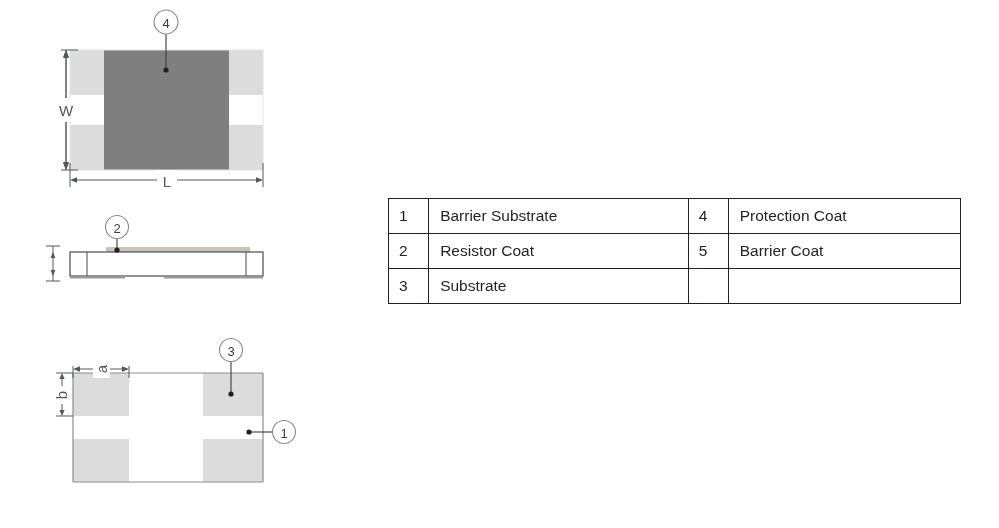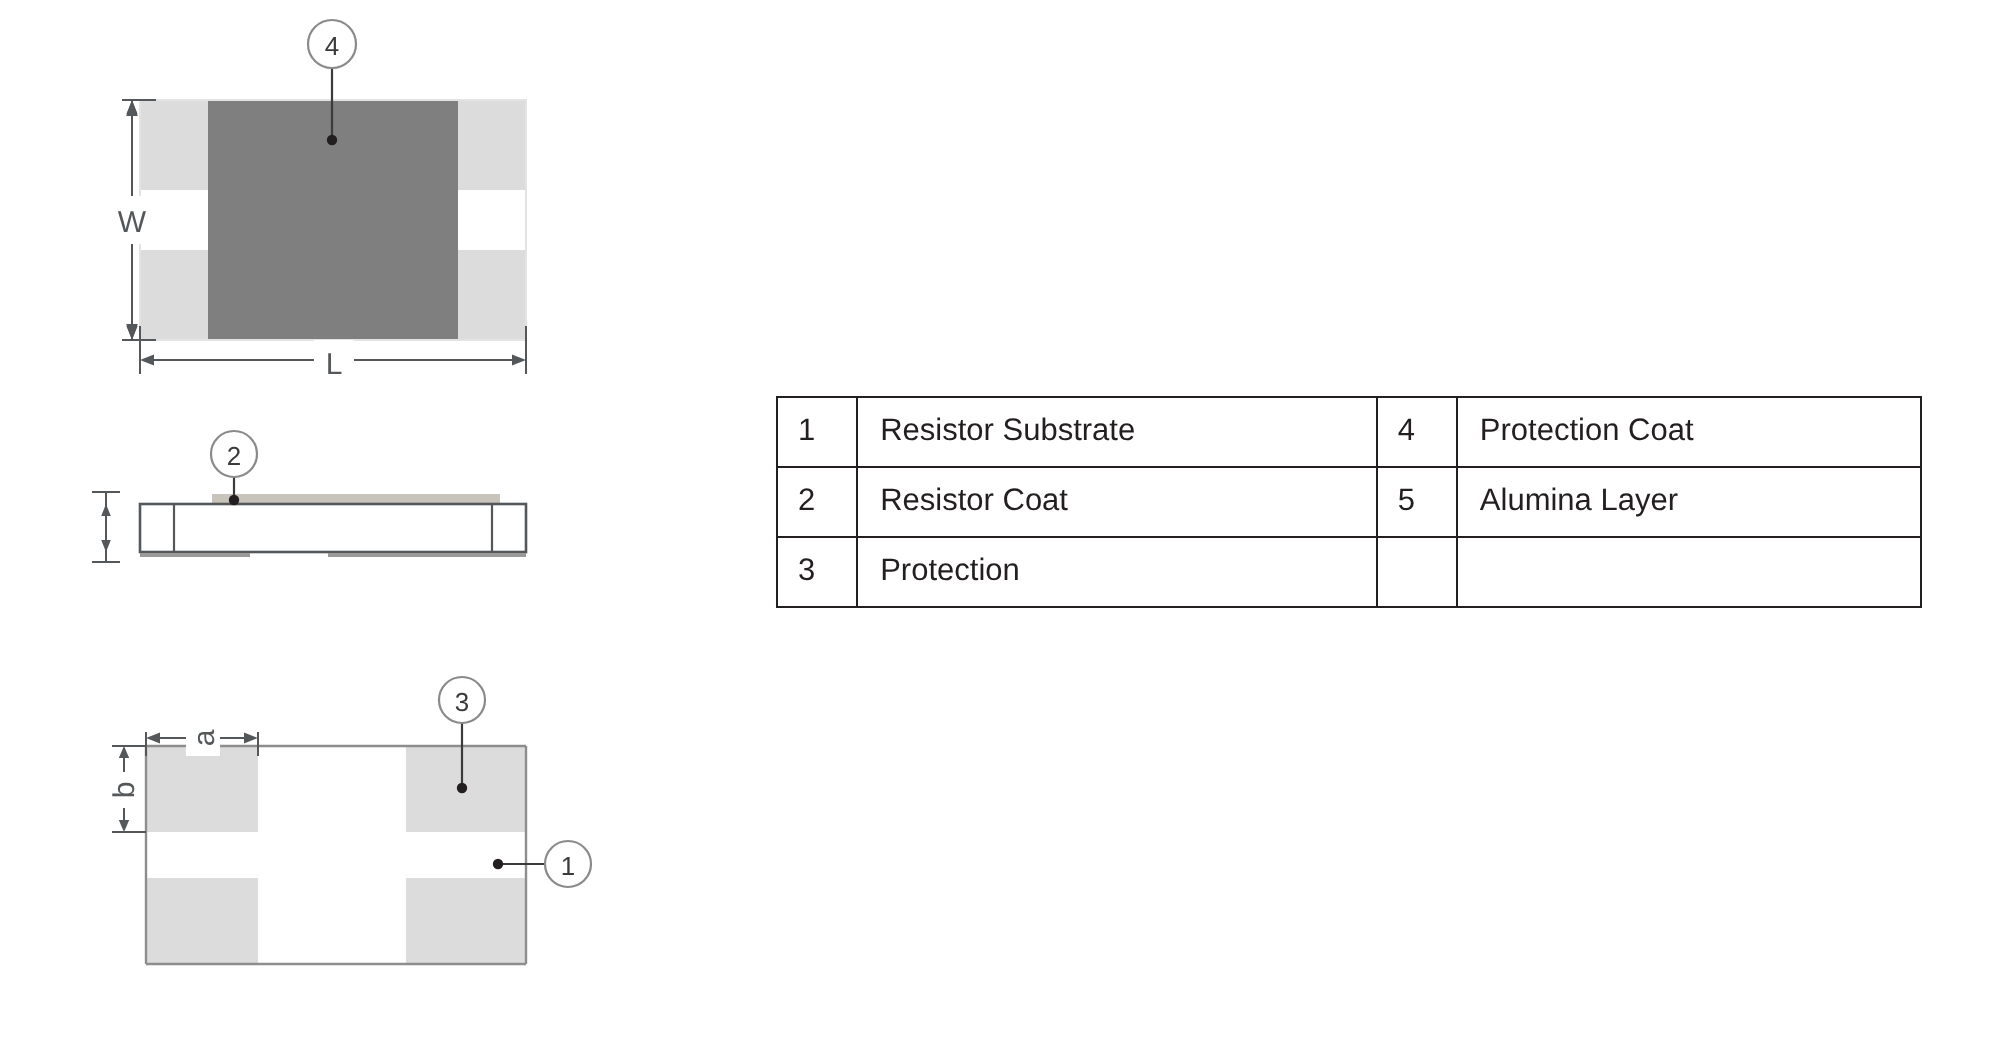--- a/index.html
+++ b/index.html
@@ -199,32 +199,32 @@
         <circle cx="249" cy="432" r="2.6" fill="#231f20"></circle>
       </g>
     </g>
 
   </svg>
 
   <table id="legend-table">
     <tbody>
       <tr>
         <td class="num">1</td>
-        <td class="label-a">Resistor Substrate</td>
+        <td class="label-a">Barrier Substrate</td>
         <td class="num">4</td>
         <td class="label-b">Protection Coat</td>
       </tr>
       <tr>
         <td class="num">2</td>
         <td class="label-a">Resistor Coat</td>
         <td class="num">5</td>
-        <td class="label-b">Alumina Layer</td>
+        <td class="label-b">Barrier Coat</td>
       </tr>
       <tr>
         <td class="num">3</td>
-        <td class="label-a">Protection</td>
+        <td class="label-a">Substrate</td>
         <td class="num"></td>
         <td class="label-b"></td>
       </tr>
     </tbody>
   </table>
 
 </div>
 
 </body></html>

